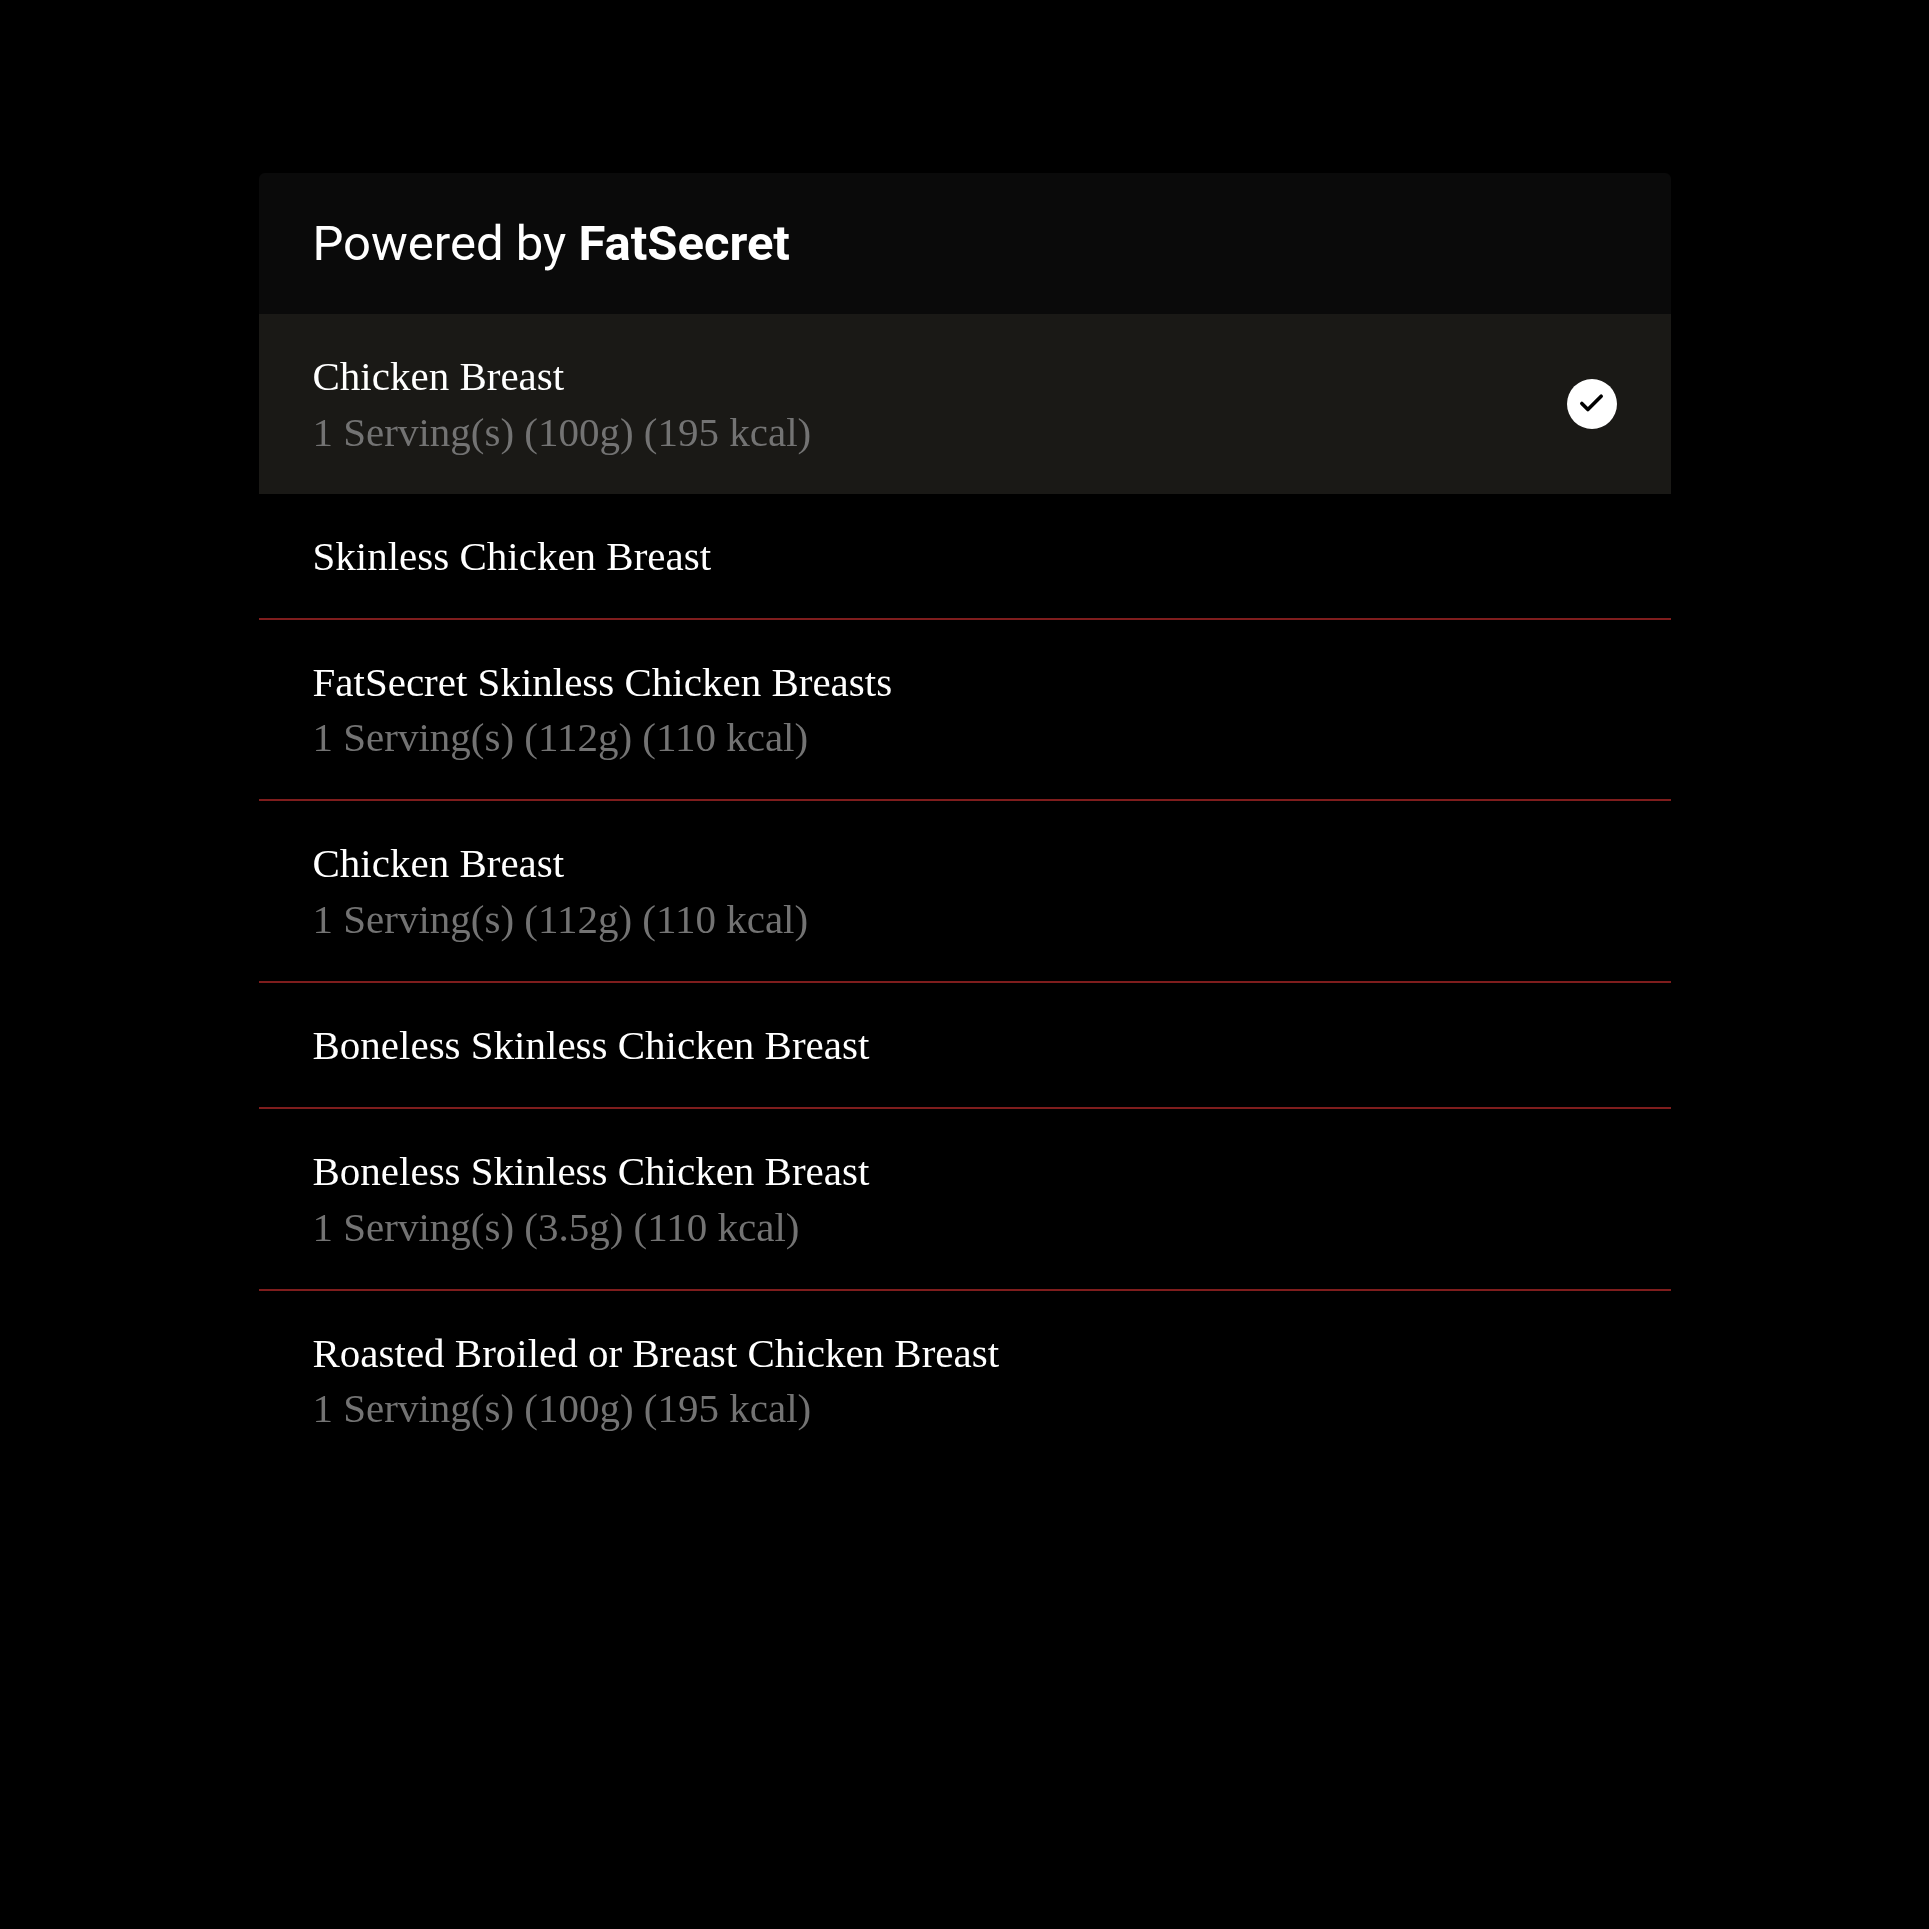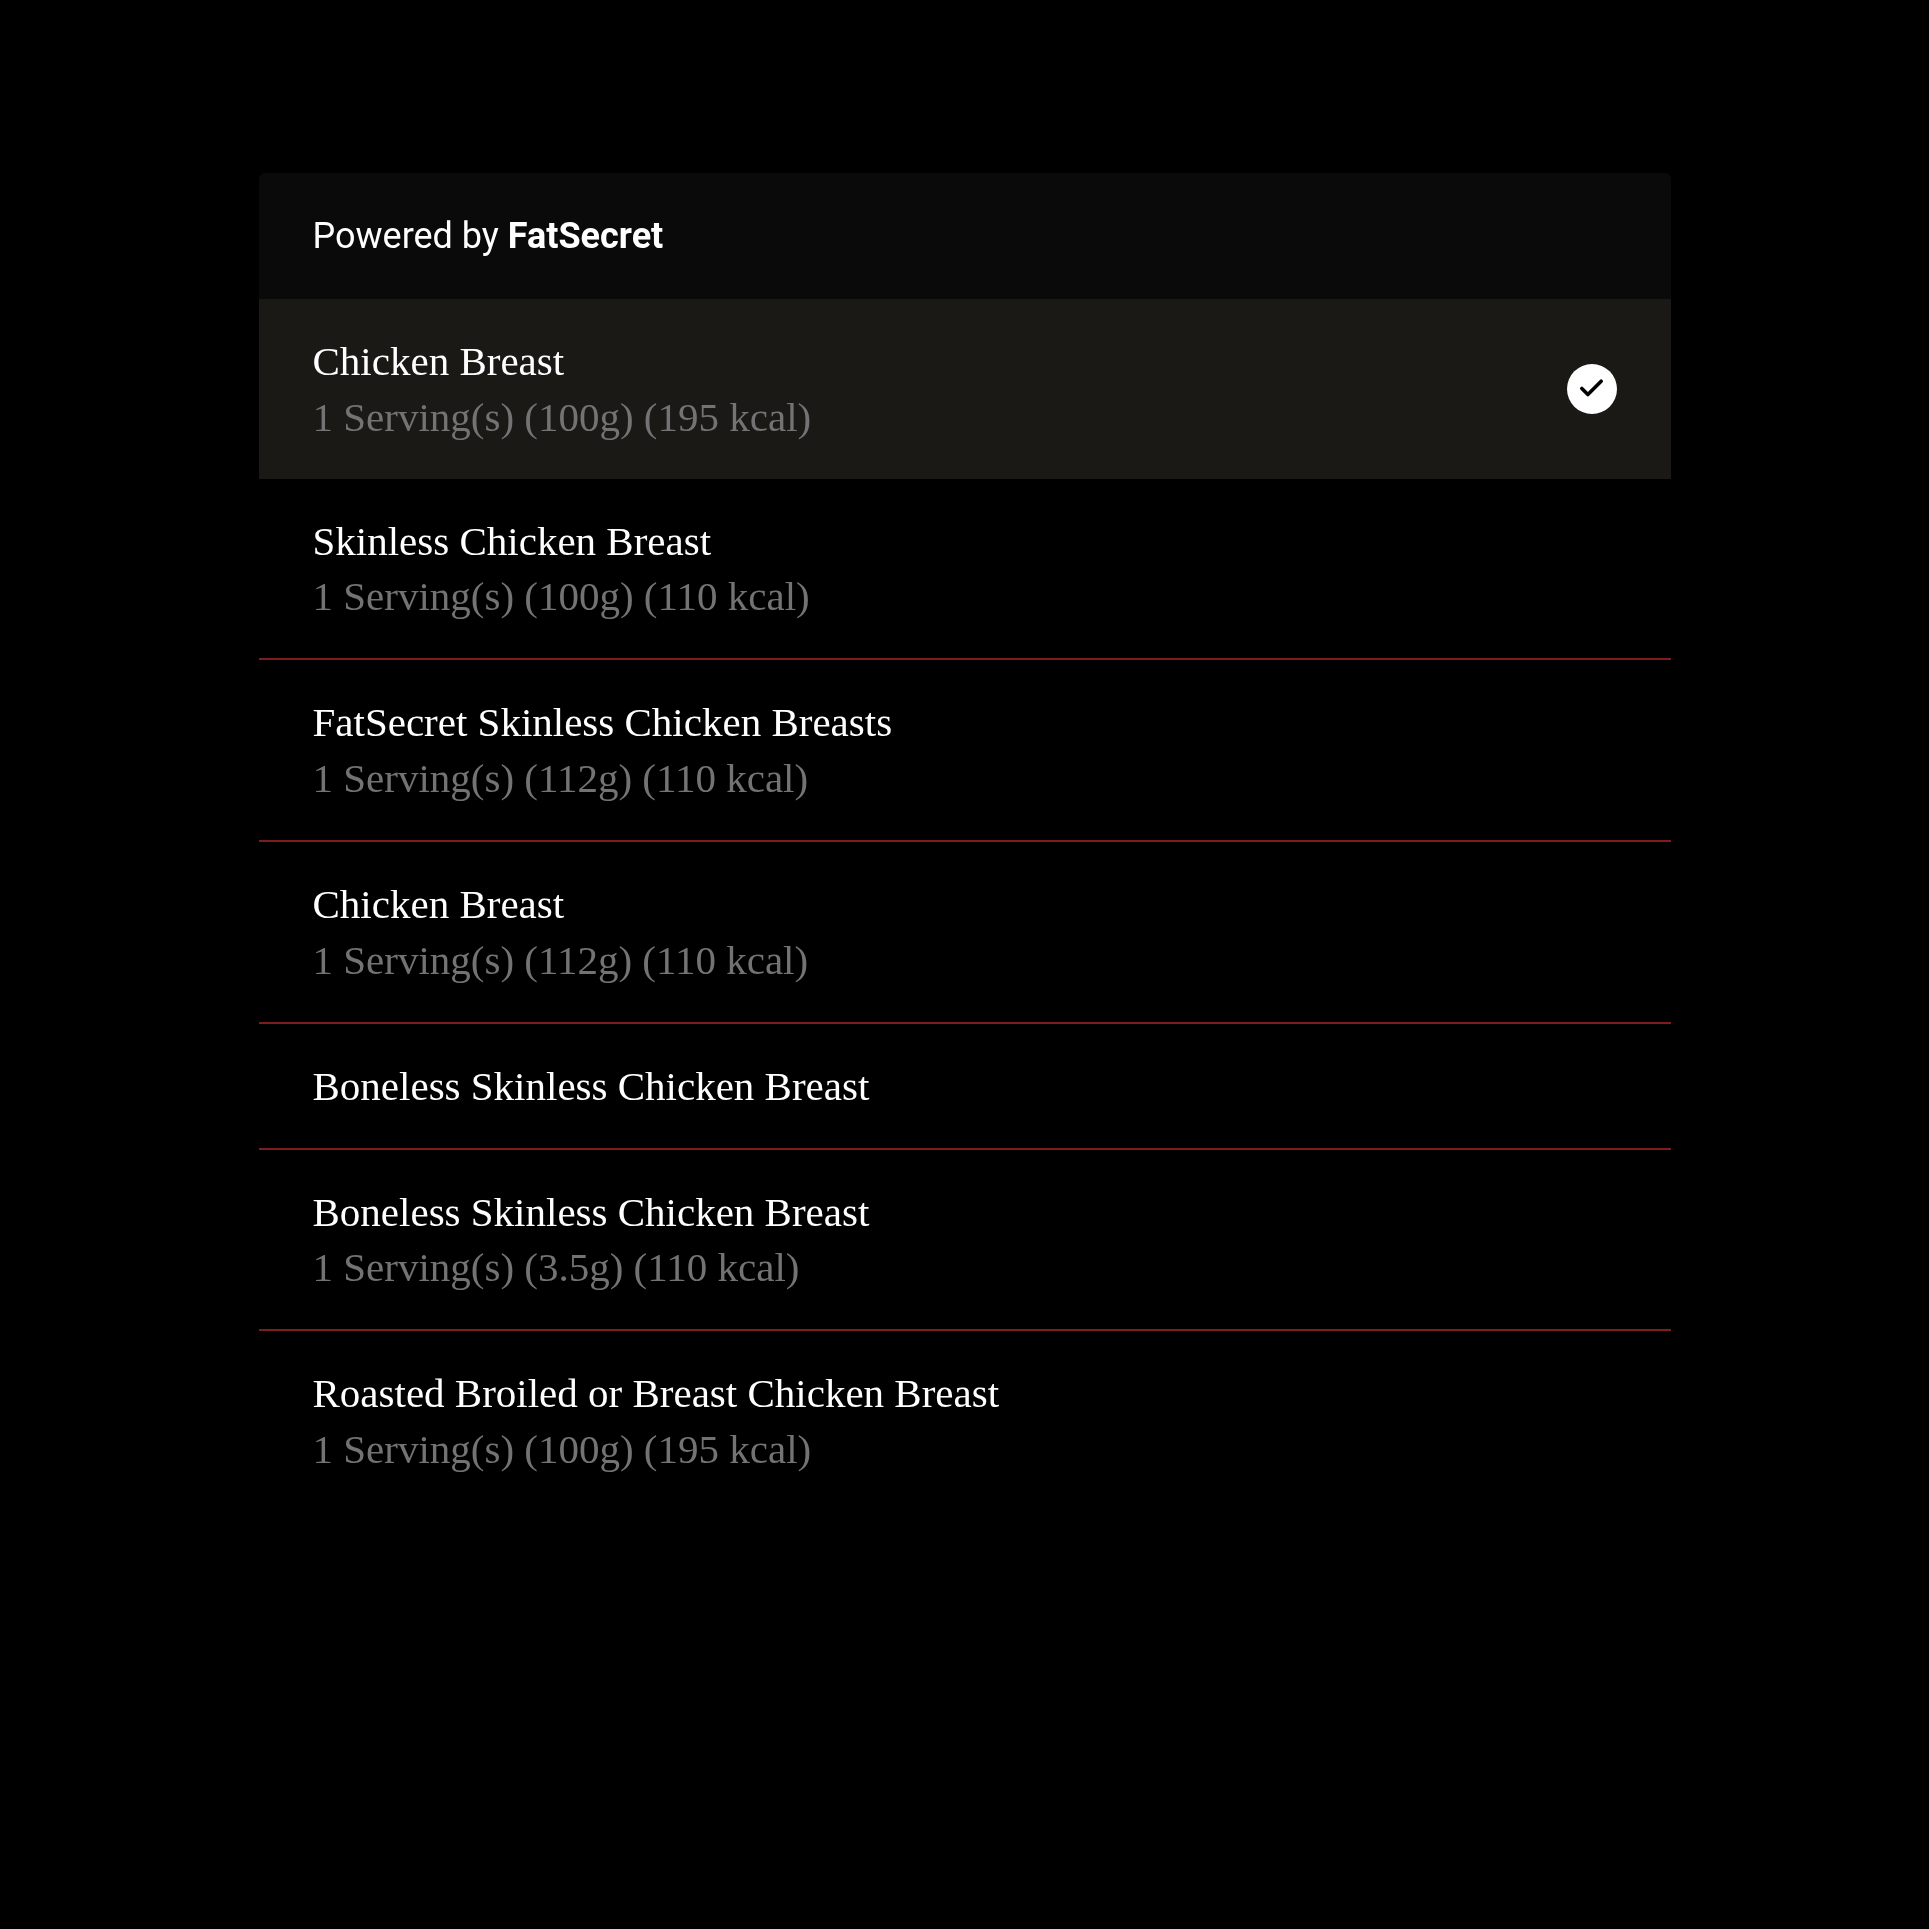--- a/index.html
+++ b/index.html
@@ -22,21 +22,21 @@
     .panel {
       width: 1412px;
       background: #000000;
       border-radius: 5.8px;
       overflow: hidden;
     }
     
     .header {
       background: #0a0a0a;
       padding: 42px 54px;
-      font-size: 36px;
+      font-size: 49px;
       color: #ffffff;
       font-weight: 400;
     }
     
     .header-bold {
       font-weight: 700;
     }
     
     .list {
       display: flex;
@@ -113,21 +113,20 @@
       <div class="checkmark">
         <svg viewBox="0 0 24 24" fill="none" stroke="#000000" stroke-width="3" stroke-linecap="round" stroke-linejoin="round">
           <polyline points="4 12 9 17 20 6"></polyline>
         </svg>
       </div>
     </div>
 
     <div class="list-item">
       <div class="item-text">
         <div class="item-title">Skinless Chicken Breast</div>
-        <div class="item-subtitle">1 Serving(s) (100g) (110 kcal)</div>
       </div>
     </div>
 
     <div class="list-item">
       <div class="item-text">
         <div class="item-title">FatSecret Skinless Chicken Breasts</div>
         <div class="item-subtitle">1 Serving(s) (112g) (110 kcal)</div>
       </div>
     </div>
 

